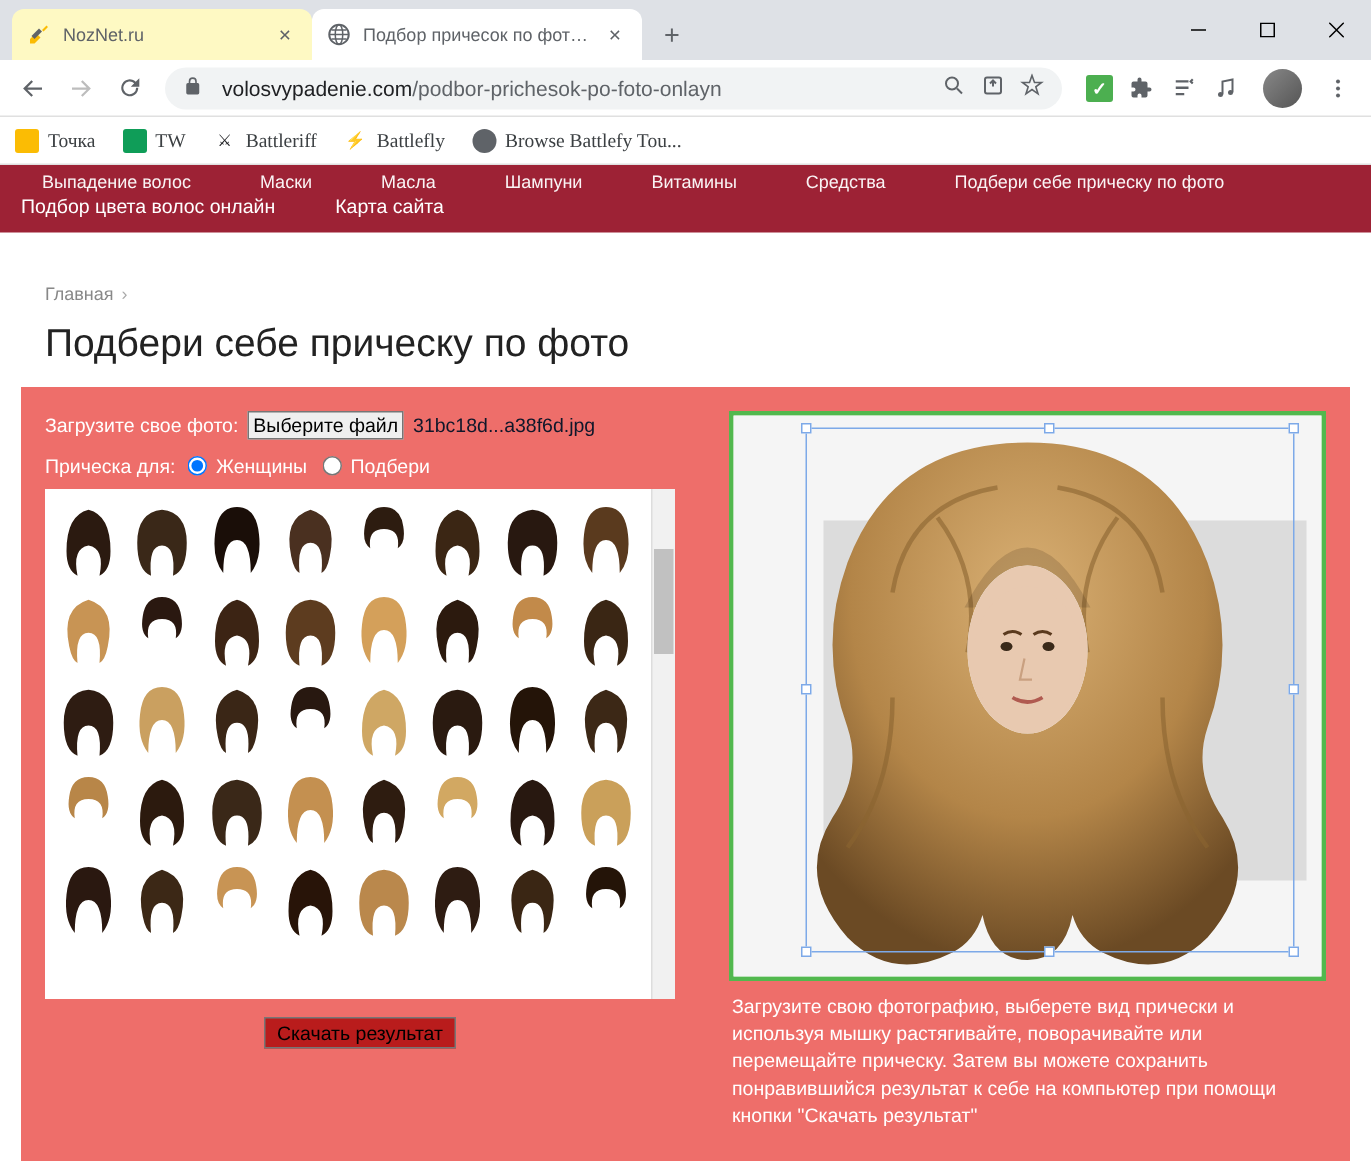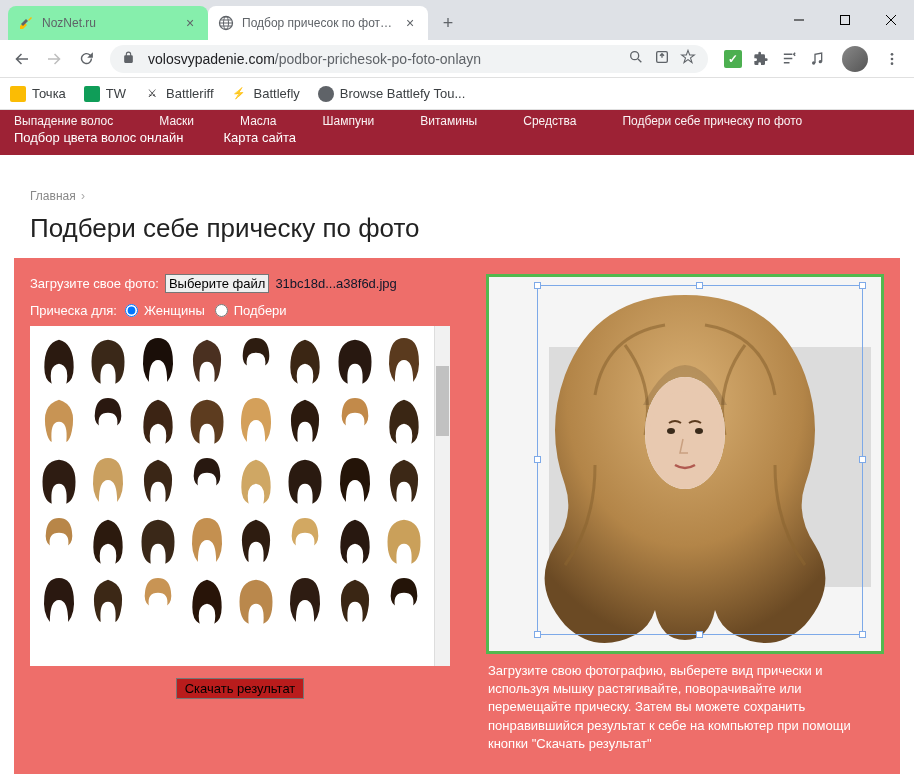--- a/index.html
+++ b/index.html
@@ -1,20 +1,20 @@
 <!DOCTYPE html>
 <html><head>
 <meta charset="utf-8">
 <style>
 * { margin: 0; padding: 0; box-sizing: border-box; }
 body { font-family: Arial, sans-serif; background: #fff; width: 914px; height: 774px; overflow: hidden; }
 
 
 .titlebar { height: 40px; background: #dee1e6; display: flex; align-items: flex-end; padding-left: 8px; }
-.tab { height: 34px; background: #86efac; border-radius: 8px 8px 0 0; display: flex; align-items: center; padding: 0 10px; min-width: 200px; max-width: 220px; font-size: 12px; color: #5f6368; position: relative; }
+.tab { height: 34px; background: #fef9c3; border-radius: 8px 8px 0 0; display: flex; align-items: center; padding: 0 10px; min-width: 200px; max-width: 220px; font-size: 12px; color: #5f6368; position: relative; }
 .tab.active { background: #fff; }
 .tab-icon { width: 16px; height: 16px; margin-right: 8px; display: flex; align-items: center; justify-content: center; flex-shrink: 0; }
 .tab-title { flex: 1; white-space: nowrap; overflow: hidden; text-overflow: ellipsis; }
 .tab-close { width: 16px; height: 16px; display: flex; align-items: center; justify-content: center; font-size: 14px; color: #5f6368; margin-left: 4px; }
 .newtab { width: 28px; height: 28px; display: flex; align-items: center; justify-content: center; margin-left: 6px; margin-bottom: 3px; color: #5f6368; font-size: 18px; }
 .winctrl { margin-left: auto; display: flex; height: 40px; }
 .winctrl div { width: 46px; display: flex; align-items: center; justify-content: center; color: #000; }
 
 
 .toolbar { height: 38px; background: #fff; display: flex; align-items: center; padding: 0 8px; border-bottom: 1px solid #e0e0e0; gap: 4px; }
@@ -25,28 +25,28 @@
 .omnibox-text { flex: 1; color: #5f6368; }
 .omnibox-text .domain { color: #202124; }
 .omnibox-icons { display: flex; gap: 10px; color: #5f6368; }
 .ext-icons { display: flex; align-items: center; gap: 10px; padding: 0 6px; }
 .ext-icons span { width: 18px; height: 18px; display: flex; align-items: center; justify-content: center; }
 .ext-check { background:#4caf50; color:#fff; border-radius:2px; font-size:12px; font-weight:bold; }
 .avatar { width: 26px; height: 26px; border-radius: 50%; background: linear-gradient(135deg,#888,#555); margin: 0 6px; }
 .menu-dots { width: 28px; display:flex; align-items:center; justify-content:center; color:#5f6368; }
 
 
-.bookmarks { height: 32px; background: #fff; display: flex; align-items: center; padding: 0 10px; gap: 18px; border-bottom: 1px solid #e0e0e0; font-size: 13px; color: #3c4043; }
+.bookmarks { height: 32px; background: #fff; display: flex; align-items: center; padding: 0 10px; gap: 18px; border-bottom: 1px solid #e0e0e0; font-size: 13px; color: #3c4043; font-family: Liberation Serif, serif; }
 .bookmark { display: flex; align-items: center; gap: 6px; }
 .bm-icon { width: 16px; height: 16px; border-radius: 2px; display:flex; align-items:center; justify-content:center; font-size:11px; }
 
 
 .page { height: calc(774px - 40px - 38px - 32px); overflow: hidden; background: #fff; }
 .navbar { background: #9d2235; color: #fff; font-size: 13px; padding: 4px 14px 10px; }
-.navbar-row1 { font-size: 12px; opacity: 0.95; }
+.navbar-row1 { font-size: 12px; opacity: 0.95; margin-left: 14px; }
 .navbar-row2 { display: flex; gap: 40px; margin-top: 2px; }
 .breadcrumb { padding: 14px 30px 6px; font-size: 12px; color: #888; margin-top: 20px; }
 .breadcrumb .sep { color:#aaa; margin-left:2px; }
 h1.page-title { font-size: 26px; font-weight: 400; color: #222; padding: 4px 30px 14px; }
 
 .red-panel { background: #ee6e6a; margin: 0 14px; padding: 16px; display:flex; gap:36px; height: 520px; }
 .left-col { width: 420px; }
 .upload-row { color: #fff; font-size: 13px; display:flex; align-items:center; gap:6px; margin-bottom:10px; }
 .file-btn { background:#efefef; border:1px solid #767676; font-size:13px; padding:1px 3px; color:#000; }
 .filename { color:#0f172a; font-size:13px; }

